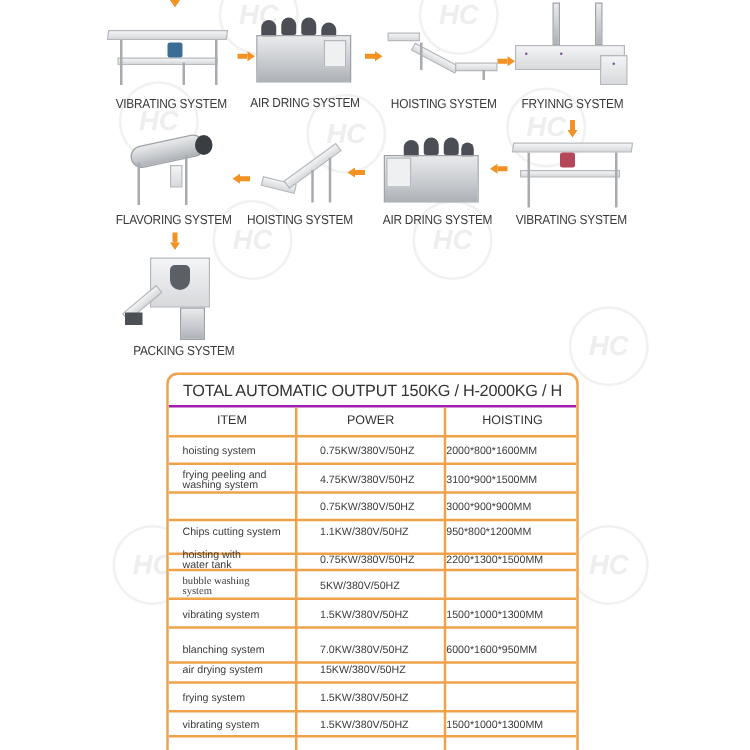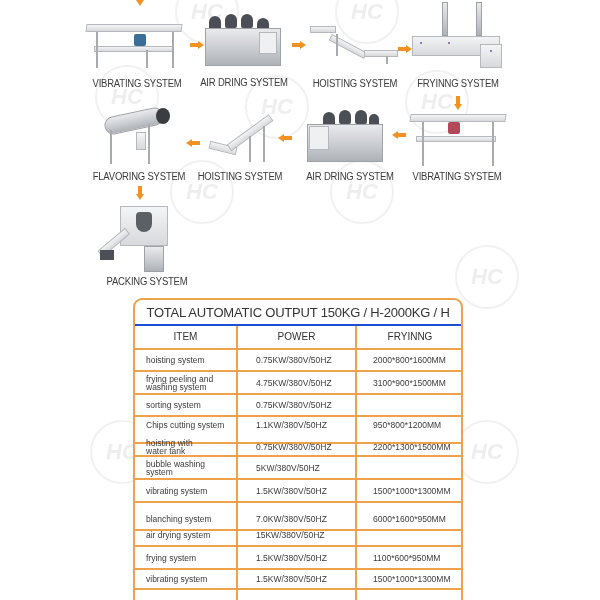--- a/index.html
+++ b/index.html
@@ -24,27 +24,27 @@
   .steel { background: linear-gradient(180deg, #e9eaec 0%, #c9ccd0 55%, #aeb2b7 100%); border: 1px solid #9ea2a8; }
   .steel-light { background: linear-gradient(180deg, #f3f4f5 0%, #d7d9dc 100%); border: 1px solid #b5b8bc; }
   .leg { position: absolute; width: 2px; background: #a7abb0; }
   .motor { position: absolute; background: #3a6e96; border-radius: 2px; }
   .fan { position: absolute; background: #4b4f55; border-radius: 6px 6px 2px 2px; }
   .panel { position: absolute; background: #eef0f2; border: 1px solid #b4b7bb; }
   .dot { position: absolute; width: 2px; height: 2px; background: #666; border-radius: 50%; }
 
   
   .spec-table { position: absolute; left: 133px; top: 298px; width: 330px; height: 320px; border: 2px solid #f0a24a; border-radius: 9px 9px 0 0; background: #fff; overflow: hidden; }
-  .spec-title { position: absolute; left: 0; top: 0; width: 100%; height: 26px; display: flex; align-items: center; justify-content: center; font-size: 13px; color: #333; letter-spacing: -0.2px; border-bottom: 2px solid #1d4ed8; }
+  .spec-title { position: absolute; left: 0; top: 0; width: 100%; height: 26px; display: flex; align-items: center; justify-content: center; font-size: 13px; color: #333; letter-spacing: -0.2px; border-bottom: 2px solid #a21caf; }
   .col-line { position: absolute; top: 26px; bottom: 0; width: 2px; background: #f0a24a; }
   .row { position: absolute; left: 0; width: 100%; border-bottom: 2px solid #f0a24a; }
   .cell { position: absolute; top: 0; bottom: 0; display: flex; align-items: center; font-size: 8.5px; color: #3b3b3b; line-height: 8px; }
   .cell.item { left: 0; width: 101px; padding-left: 11px; }
   .cell.power { left: 103px; width: 117px; padding-left: 18px; }
-  .cell.dim { left: 222px; width: 106px; padding-left: 16px; }
+  .cell.dim { left: 222px; width: 106px; }
   .hdr .cell { justify-content: center; padding-left: 0; font-size: 10px; color: #333; }
 </style>
 </head>
 <body>
 
 <div class="watermark" style="left:175px;top:-20px;">HC</div>
 <div class="watermark" style="left:335px;top:-20px;">HC</div>
 <div class="watermark" style="left:95px;top:65px;">HC</div>
 <div class="watermark" style="left:245px;top:75px;">HC</div>
 <div class="watermark" style="left:405px;top:70px;">HC</div>
@@ -148,69 +148,68 @@
   <div style="position:absolute;left:0;top:44px;width:14px;height:10px;background:#4c5056;"></div>
 </div>
 <div class="machine-label" style="left:102px;top:276px;width:90px;">PACKING SYSTEM</div>
 
 <div class="spec-table">
   <div class="spec-title">TOTAL AUTOMATIC OUTPUT 150KG / H-2000KG / H</div>
 
   <div class="row hdr" style="top:26px;height:24px;">
     <div class="cell power">POWER</div>
     <div class="cell item">ITEM</div>
-    <div class="cell dim">FRYINNG</div>
+    <div class="cell dim">HOISTING</div>
   </div>
 
   <div class="row" style="top:50px;height:22px;">
     <div class="cell item">hoisting system</div>
     <div class="cell power">0.75KW/380V/50HZ</div>
     <div class="cell dim">2000*800*1600MM</div>
   </div>
   <div class="row" style="top:72px;height:23px;">
     <div class="cell item" style="padding-right:22px;">frying peeling and washing  system</div>
     <div class="cell power">4.75KW/380V/50HZ</div>
     <div class="cell dim">3100*900*1500MM</div>
   </div>
   <div class="row" style="top:95px;height:22px;">
-    <div class="cell item">sorting system</div>
     <div class="cell power">0.75KW/380V/50HZ</div>
+    <div class="cell dim">3000*900*900MM</div>
   </div>
   <div class="row" style="top:108px;height:36px;">
     <div class="cell item">Chips cutting system</div>
     <div class="cell power">1.1KW/380V/50HZ</div>
     <div class="cell dim">950*800*1200MM</div>
   </div>
   <div class="row" style="top:139px;height:18px;">
     <div class="cell item" style="padding-right:40px;">hoisting  with water tank</div>
     <div class="cell power">0.75KW/380V/50HZ</div>
     <div class="cell dim">2200*1300*1500MM</div>
   </div>
   <div class="row" style="top:157px;height:23px;">
-    <div class="cell item" style="padding-right:26px;">bubble  washing system</div>
+    <div class="cell item" style="padding-right:26px;font-family:Liberation Serif, serif;">bubble  washing system</div>
     <div class="cell power">5KW/380V/50HZ</div>
   </div>
   <div class="row" style="top:180px;height:23px;">
     <div class="cell item">vibrating system</div>
     <div class="cell power">1.5KW/380V/50HZ</div>
     <div class="cell dim">1500*1000*1300MM</div>
   </div>
   <div class="row" style="top:209px;height:22px;">
     <div class="cell item">blanching  system</div>
     <div class="cell power">7.0KW/380V/50HZ</div>
     <div class="cell dim">6000*1600*950MM</div>
   </div>
   <div class="row" style="top:225px;height:22px;">
     <div class="cell item">air drying system</div>
     <div class="cell power">15KW/380V/50HZ</div>
   </div>
   <div class="row" style="top:247px;height:23px;">
     <div class="cell item">frying system</div>
     <div class="cell power">1.5KW/380V/50HZ</div>
-    <div class="cell dim">1100*600*950MM</div>
   </div>
   <div class="row" style="top:270px;height:20px;">
     <div class="cell item">vibrating system</div>
     <div class="cell power">1.5KW/380V/50HZ</div>
     <div class="cell dim">1500*1000*1300MM</div>
   </div>
   <div class="row" style="top:290px;height:22px;border-bottom:none;">
     <div class="cell item" style="align-items:flex-end;padding-bottom:0;">air drying system</div>
     <div class="cell power" style="align-items:flex-end;">15KW/380V/50HZ</div>
     <div class="cell dim" style="align-items:flex-end;">4000*1200*1400MM</div>

